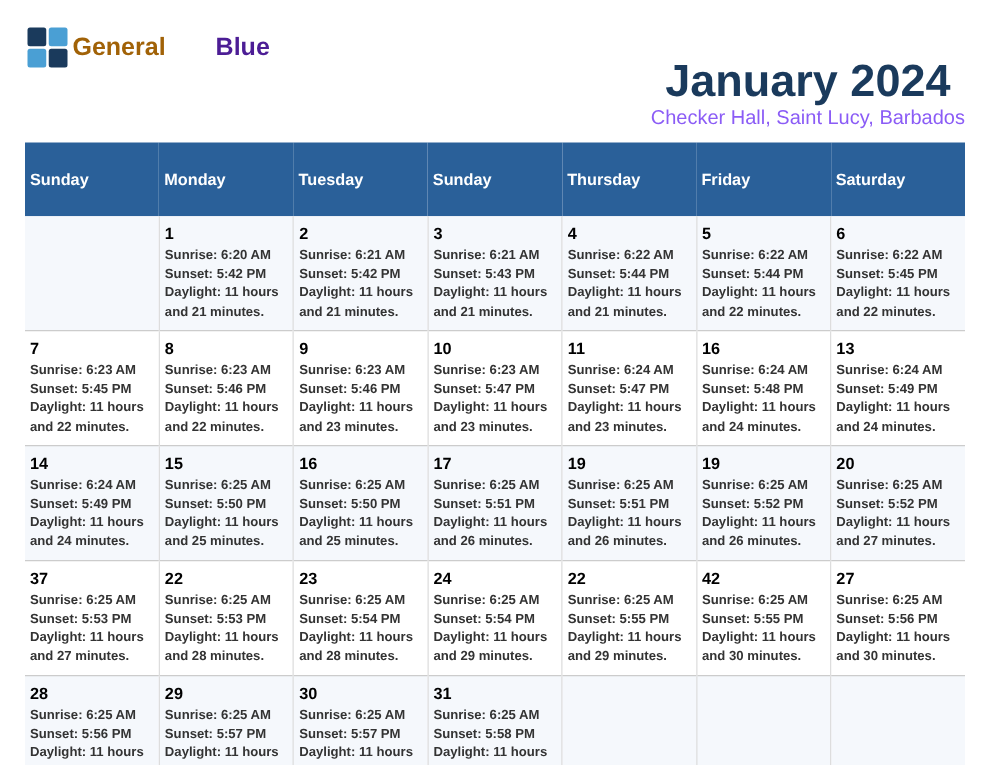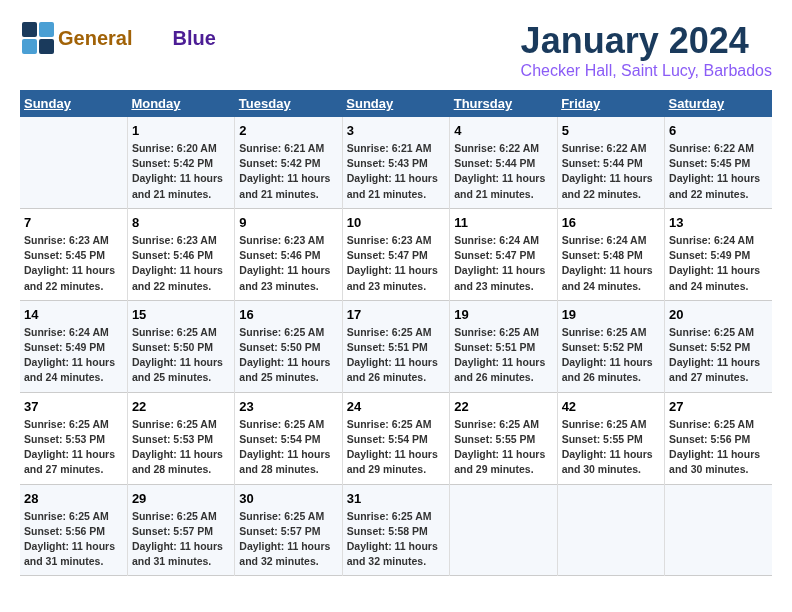--- a/index.html
+++ b/index.html
@@ -15,44 +15,44 @@
       justify-content: space-between;
       align-items: flex-start;
       margin-bottom: 10px;
     }
     .logo {
       display: flex;
       flex-direction: column;
       align-items: flex-start;
     }
     .title-section {
-      text-align: left;
+      text-align: center;
+      margin-top: 24px;
     }
     .main-title {
       font-size: 36px;
       font-weight: bold;
       color: #1a3a5c;
     }
     .subtitle {
       font-size: 16px;
       color: #8b5cf6;
     }
     table {
       width: 100%;
       border-collapse: collapse;
       font-size: 11px;
     }
     thead tr th {
       background-color: #2a6099;
       color: #fff;
-      padding: 6px 4px;
+      padding: 22px 4px;
       text-align: left;
       font-size: 13px;
       font-weight: bold;
-      text-decoration: underline;
     }
     tbody tr {
       border-bottom: 1px solid #ccc;
     }
     tbody tr:nth-child(odd) {
       background-color: #f5f8fc;
     }
     tbody tr:nth-child(even) {
       background-color: #fff;
     }

